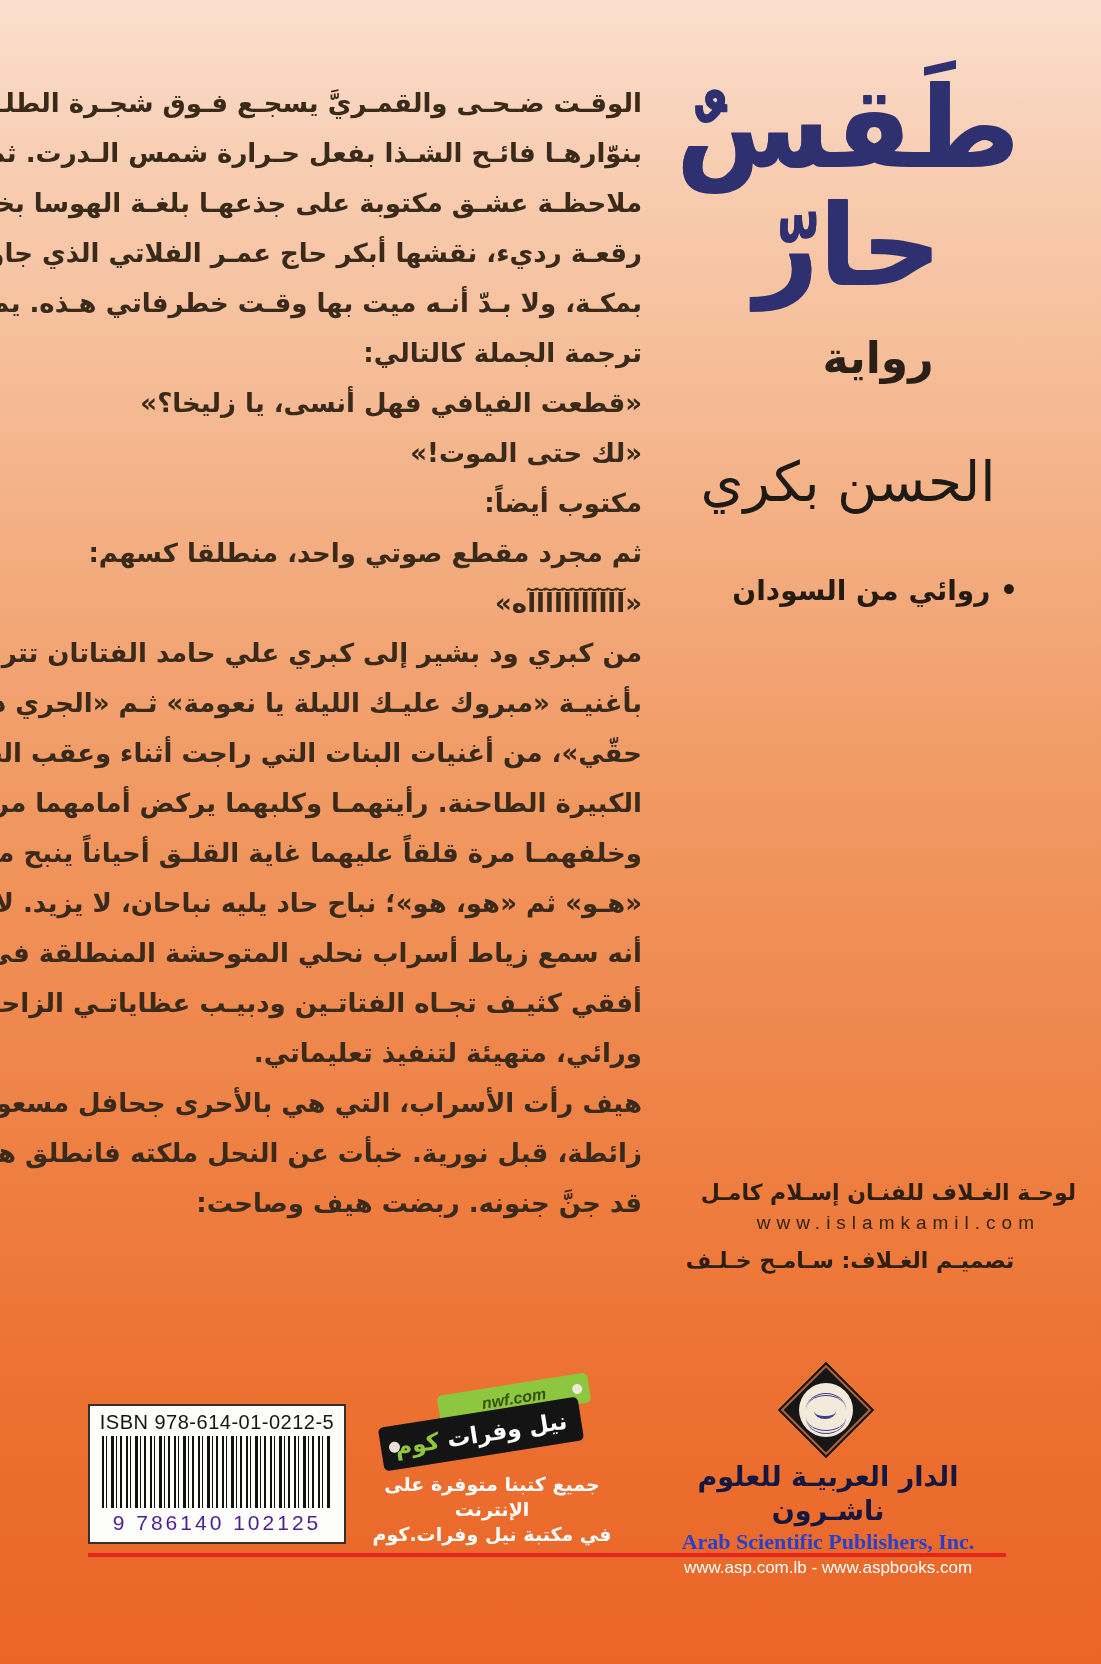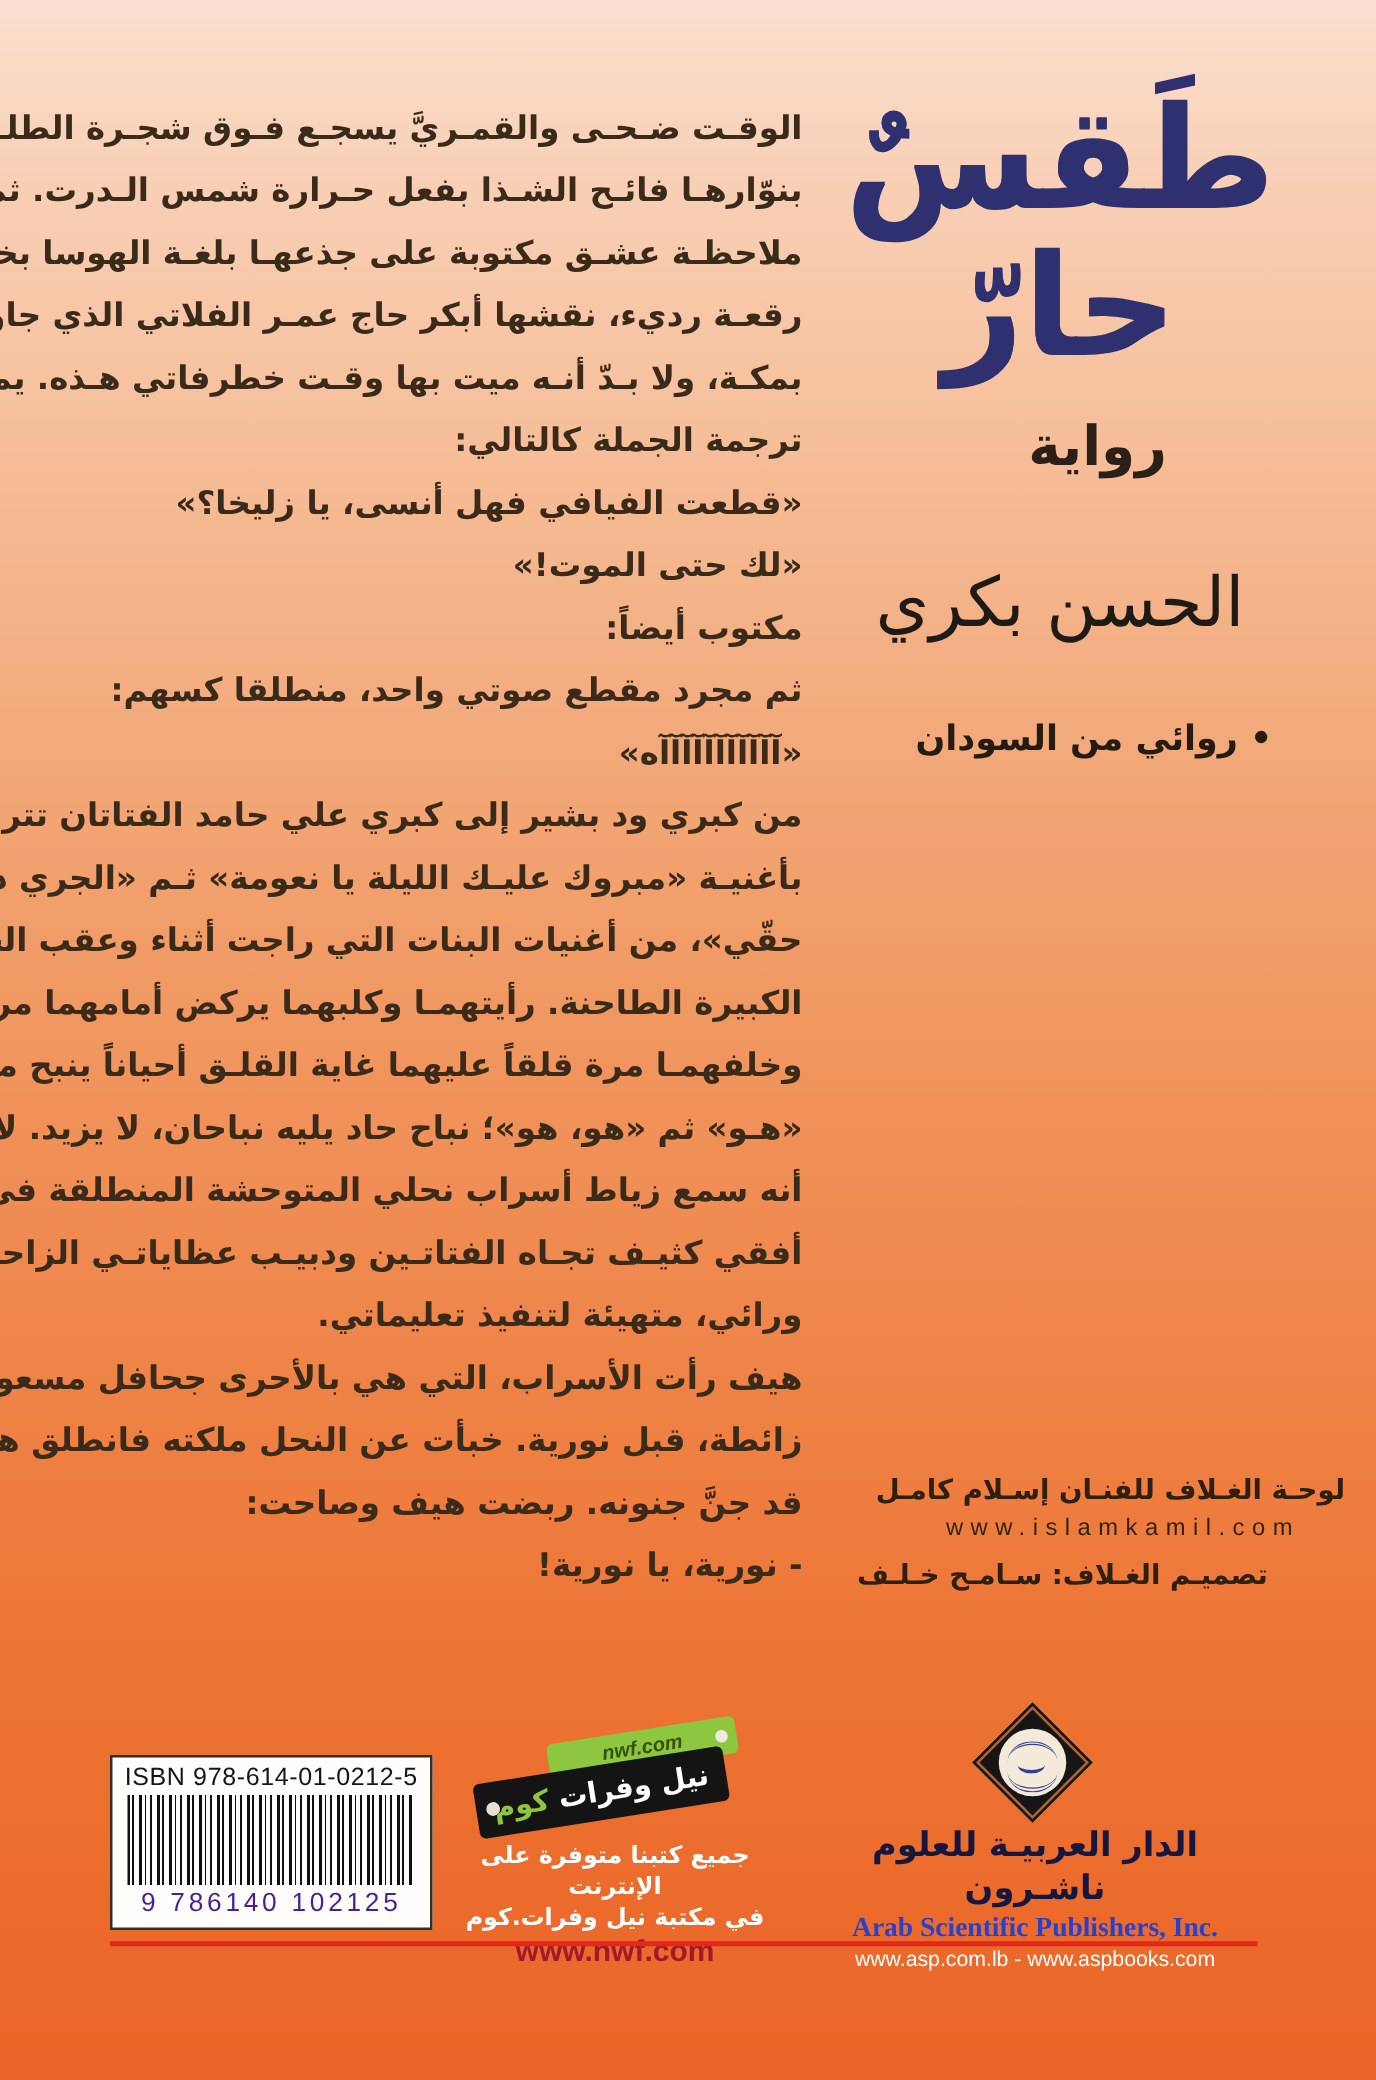--- a/index.html
+++ b/index.html
@@ -183,21 +183,20 @@
     <div class="body-line">حقّي»، من أغنيات البنات التي راجت أثناء وعقب الحرب</div>
     <div class="body-line">الكبيرة الطاحنة. رأيتهمـا وكلبهما يركض أمامهما مرة</div>
     <div class="body-line">وخلفهمـا مرة قلقاً عليهما غاية القلـق أحياناً ينبح منادياً</div>
     <div class="body-line">«هـو» ثم «هو، هو»؛ نباح حاد يليه نباحان، لا يزيد. لا بدَّ</div>
     <div class="body-line">أنه سمع زياط أسراب نحلي المتوحشة المنطلقة في طيران</div>
     <div class="body-line">أفقي كثيـف تجـاه الفتاتـين ودبيـب عظاياتـي الزاحفة</div>
     <div class="body-line">ورائي، متهيئة لتنفيذ تعليماتي.</div>
     <div class="body-line">هيف رأت الأسراب، التي هي بالأحرى جحافل مسعورة</div>
     <div class="body-line">زائطة، قبل نورية. خبأت عن النحل ملكته فانطلق هائجاً،</div>
     <div class="body-line">قد جنَّ جنونه. ربضت هيف وصاحت:</div>
-    <div class="body-line">- نورية، يا نورية!</div>
   </div>
 
   <div class="right-col">
     <div class="book-title">
       <span>طَقسٌ</span><br>
       <span>حارّ</span>
     </div>
     <div class="genre">رواية</div>
     <div class="author">الحسن بكري</div>
     <div class="tagline">• روائي من السودان</div>
@@ -215,21 +214,20 @@
 
   <div class="nwf-block">
     <div class="tags">
       <div class="tag-green">nwf.com</div>
       <div class="tag-black">
         <span>نيل وفرات</span><span class="kom"> كوم</span>
       </div>
     </div>
     <div class="nwf-line">جميع كتبنا متوفرة على الإنترنت</div>
     <div class="nwf-line">في مكتبة نيل وفرات.كوم</div>
-    <div class="nwf-url">www.nwf.com</div>
   </div>
 
   <div class="pub-block">
     <div class="diamond-zone">
       <div class="diamond"></div>
       <div class="diamond-circle">
         <div class="seal-squiggle"></div>
       </div>
     </div>
     <div class="pub-name-ar">الدار العربيـة للعلوم ناشـرون</div>

